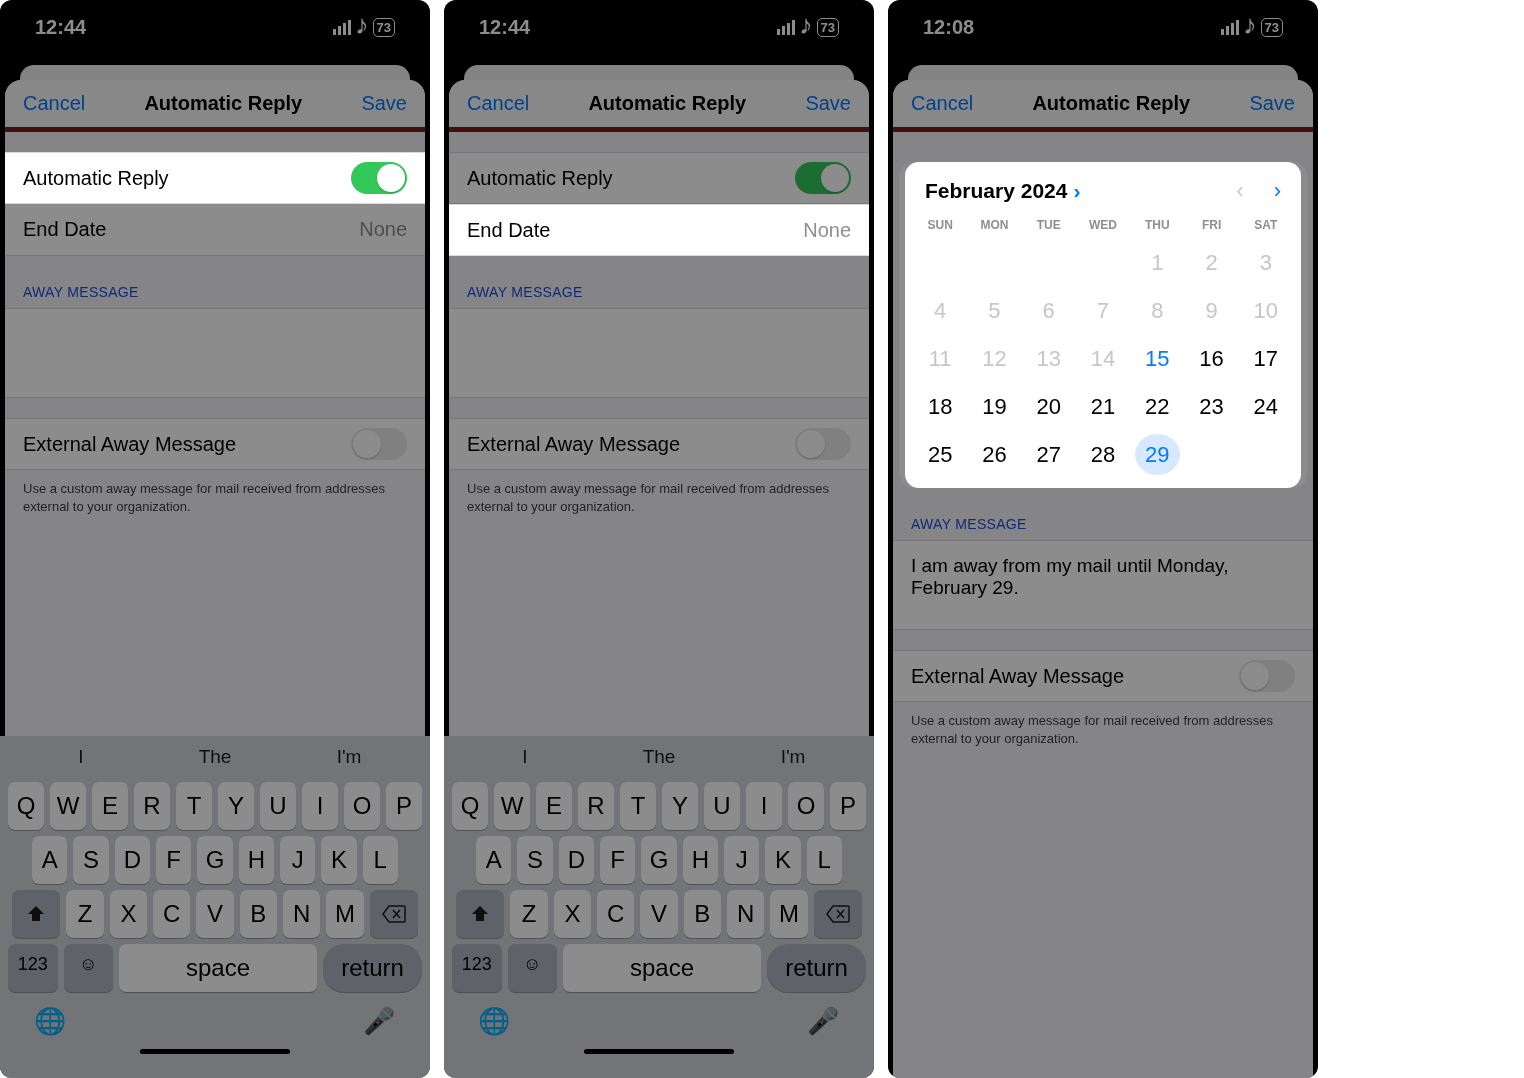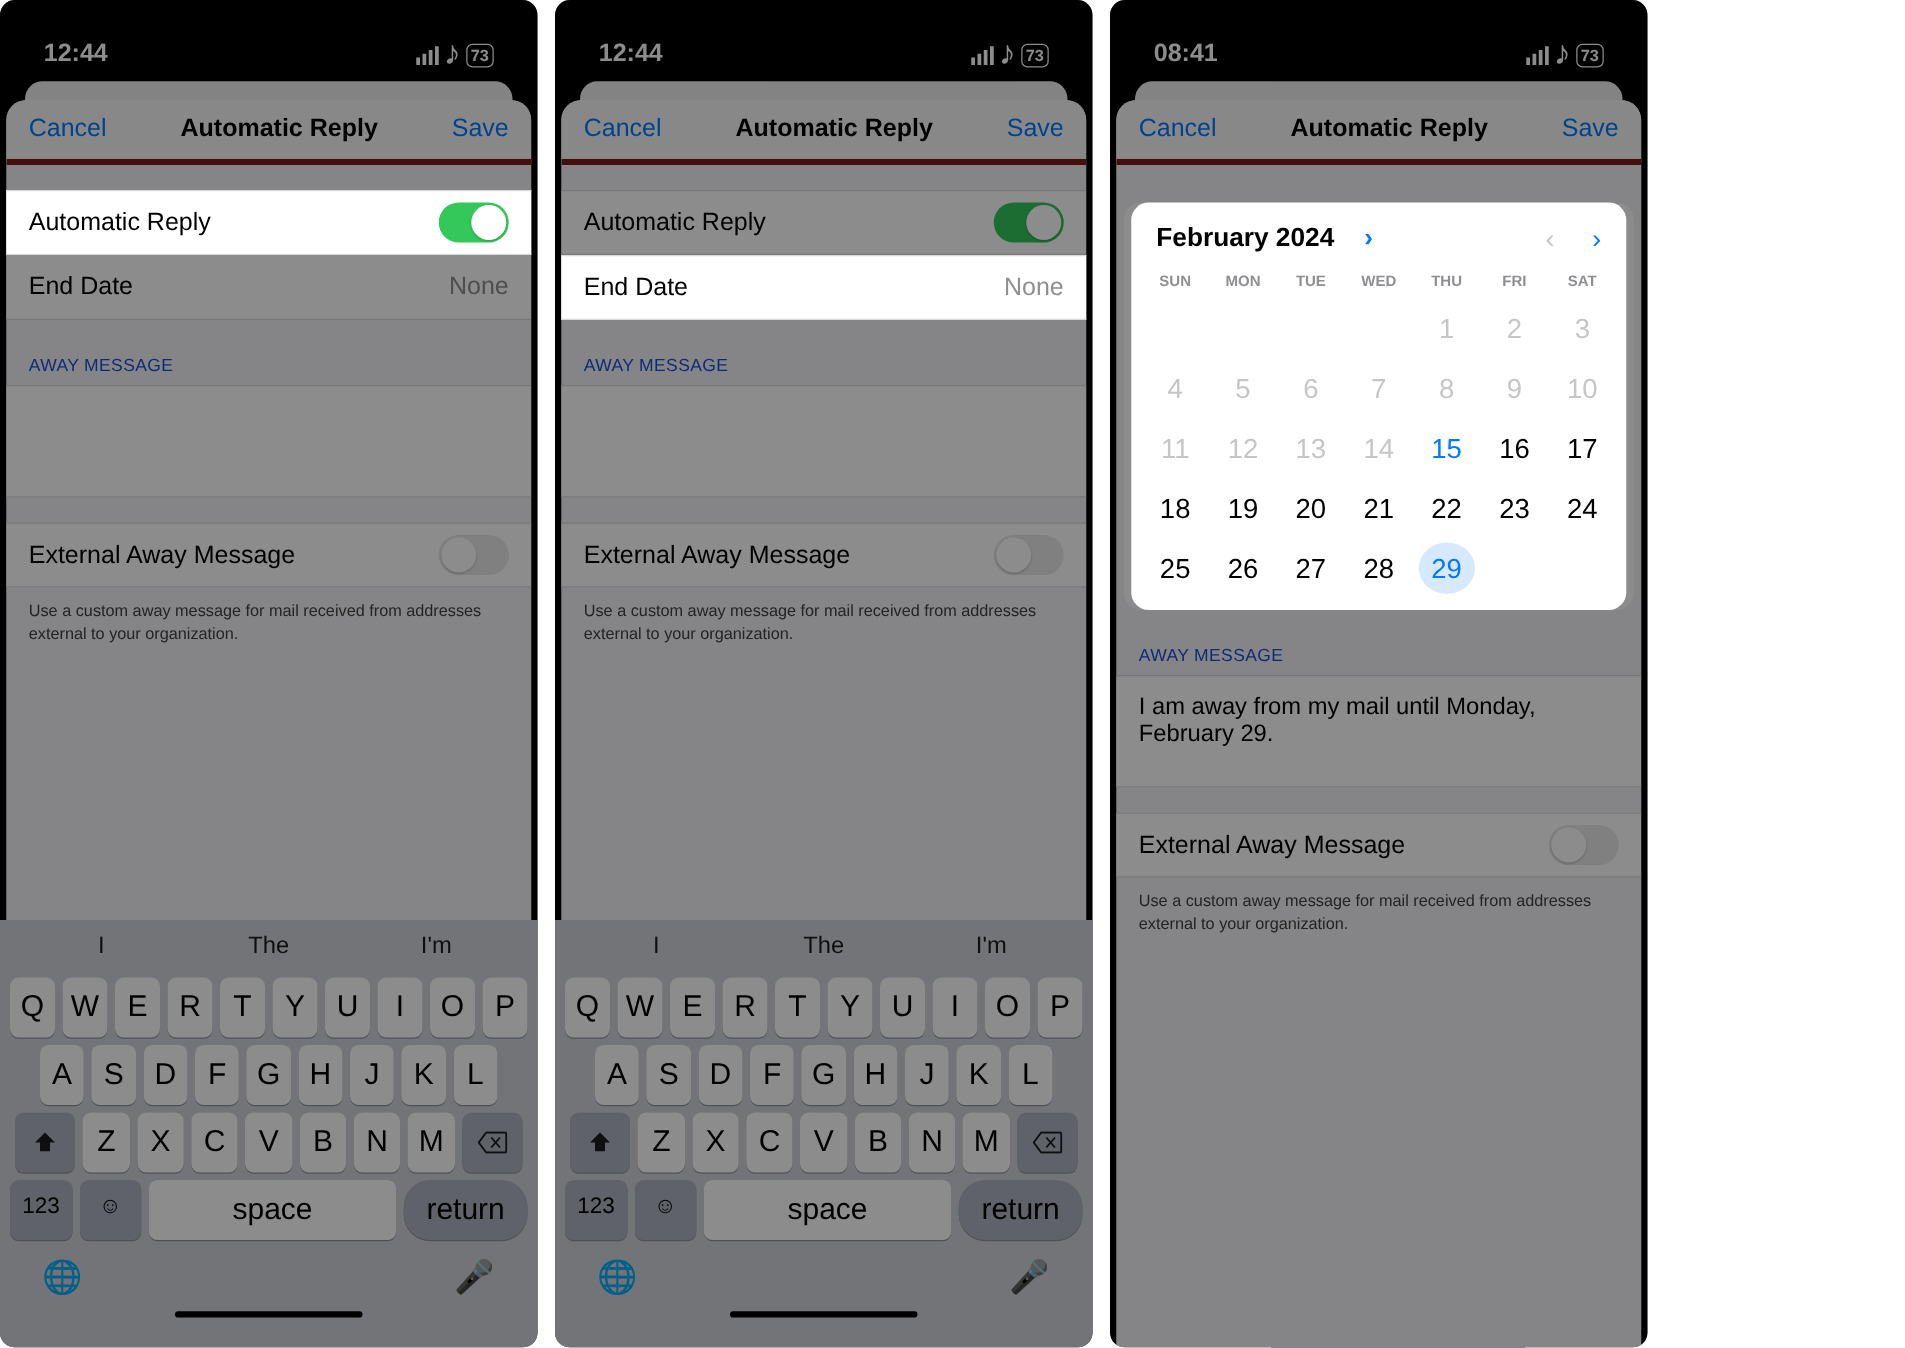--- a/index.html
+++ b/index.html
@@ -23,21 +23,21 @@
   .dimmer {
     position: absolute;
     inset: 0;
     background: rgba(0,0,0,0.45);
     z-index: 50;
     pointer-events: none;
   }
   .statusbar {
     height: 55px;
     display: flex;
-    align-items: flex-end;
+    align-items: center;
     justify-content: space-between;
     padding: 0 35px;
     color: #fff;
     font-weight: 600;
     font-size: 20px;
   }
   .status-icons { display: flex; align-items: center; gap: 6px; }
   .battery-box {
     display: flex; align-items: center; gap: 2px;
     border: 1.5px solid #fff; border-radius: 5px;
@@ -165,21 +165,21 @@
   
   .calcard {
     position: relative;
     z-index: 100;
     margin: 0 6px;
     background: #fff;
     border-radius: 14px;
     padding: 16px 8px 10px;
   }
   .calhead { display:flex; align-items:center; justify-content:space-between; padding: 0 12px 14px;}
-  .calmonth { font-size: 21px; font-weight: 700; color:#000; display:flex; align-items:center; gap:24px;}
+  .calmonth { font-size: 21px; font-weight: 700; color:#000; display:flex; align-items:center; gap:6px;}
   .calmonth .chev { color:#007aff; }
   .calnav { display:flex; gap:30px; font-size:22px; }
   .calnav .prev { color:#c6c6c8; }
   .calnav .next { color:#007aff; }
   .wkdays { display:grid; grid-template-columns: repeat(7,1fr); text-align:center; font-size:12px; color:#8e8e93; font-weight:600; padding-bottom:8px;}
   .days { display:grid; grid-template-columns: repeat(7,1fr); text-align:center; row-gap: 22px; font-size:22px; padding: 10px 0;}
   .day { color:#000; }
   .day.disabled { color:#c6c6c8; }
   .day.today { color:#007aff; }
   .day.selected { color:#007aff; }
@@ -403,21 +403,21 @@
     <div class="kb-bottom">
       <span>🌐</span>
       <span>🎤</span>
     </div>
     <div class="homebar"></div>
   </div>
 </div>
 
 <div class="phone">
   <div class="statusbar">
-    <span>08:41</span>
+    <span>12:08</span>
     <div class="status-icons">
       <span class="signal">
           <span></span>
           <span></span>
           <span></span>
           <span></span>
         </span>
       <span class="wifi-arc">𝅘𝅥𝅮</span>
       <span class="battery-box">
           <span>73</span>

